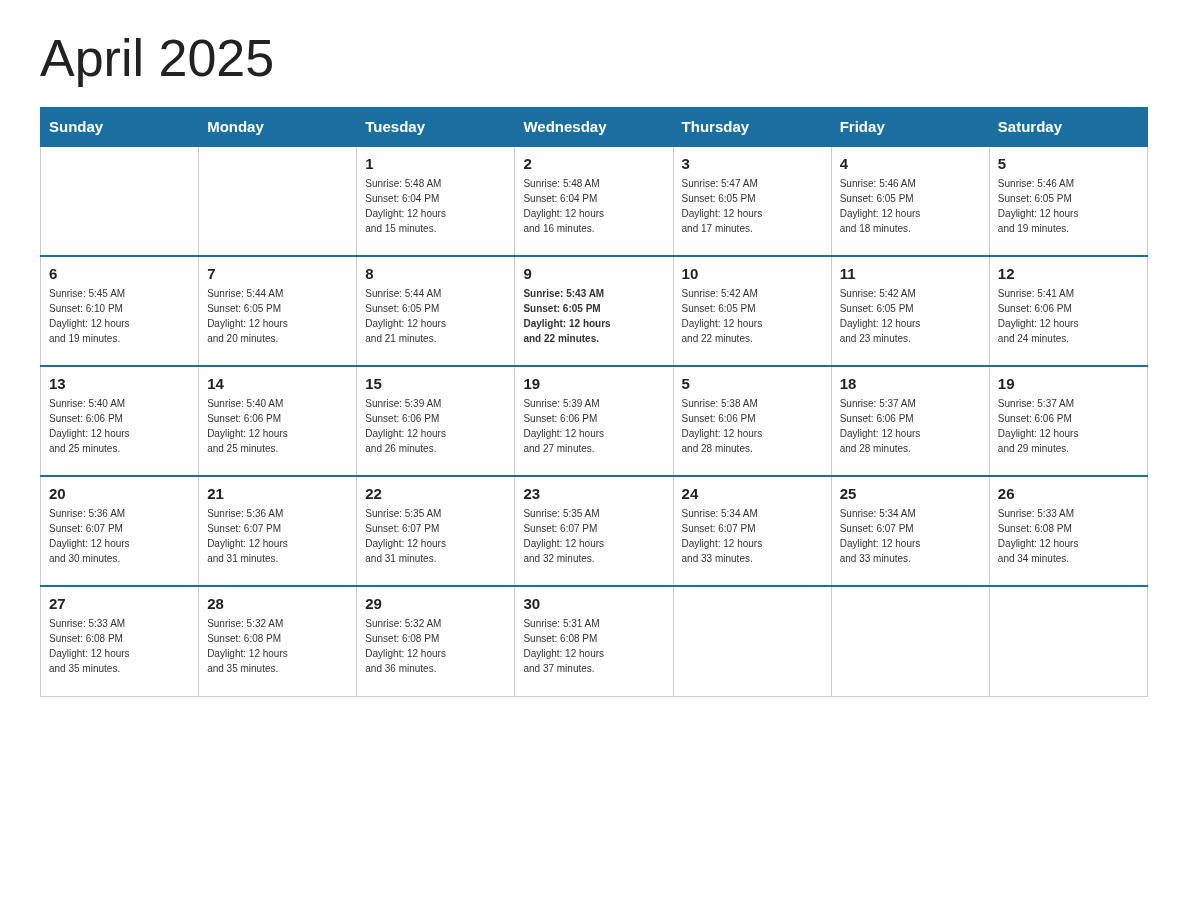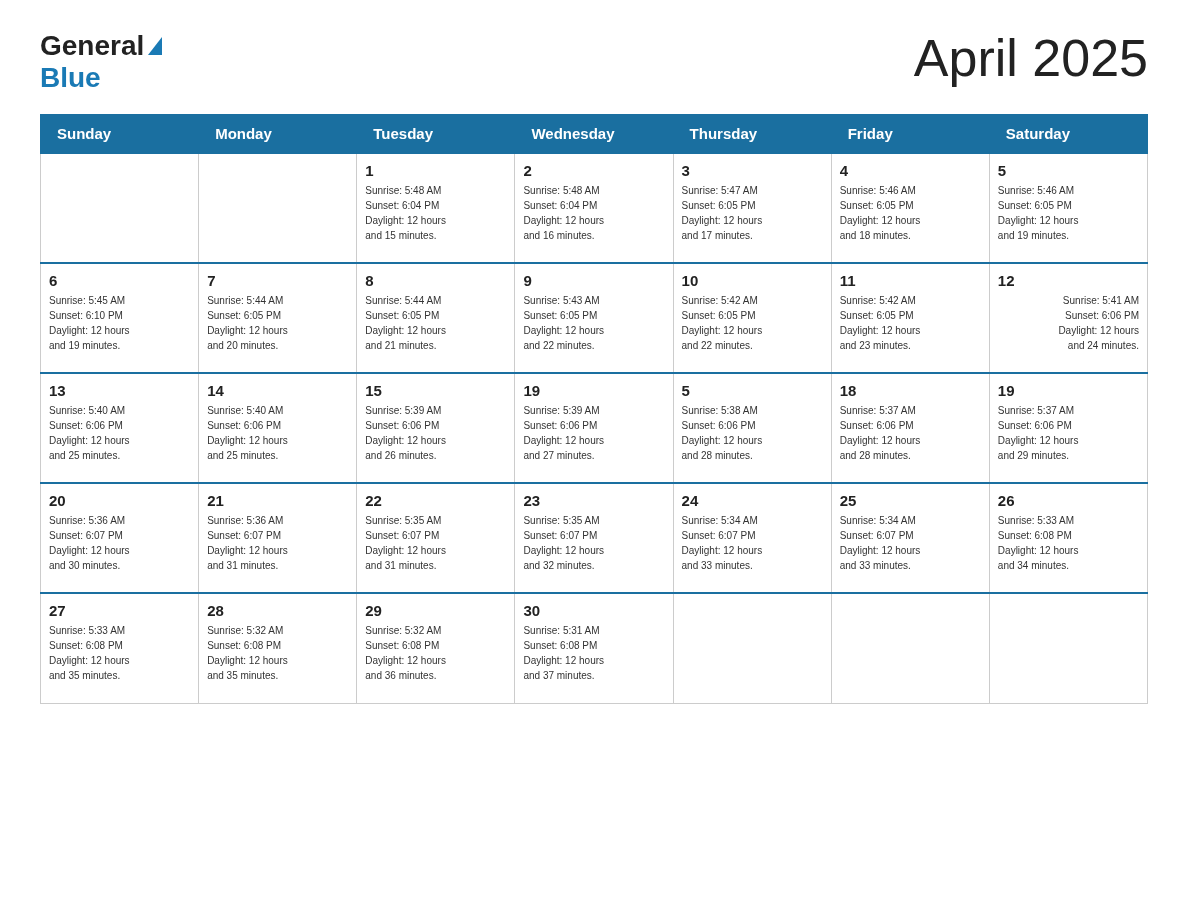--- a/index.html
+++ b/index.html
@@ -45,21 +45,21 @@
     table {
       width: 100%;
       border-collapse: collapse;
       table-layout: fixed;
     }
     th {
       background-color: #1a6fa0;
       color: #fff;
       font-size: 15px;
       font-weight: bold;
-      padding: 10px 16px;
+      padding: 10px 8px;
       text-align: left;
       border: 1px solid #1a6fa0;
     }
     td {
       vertical-align: top;
       padding: 8px 8px;
       border: 1px solid #ccc;
       border-top: 2px solid #1a6fa0;
       font-size: 13px;
       height: 110px;
@@ -79,33 +79,20 @@
       background: #fff;
     }
     tr td {
       background: #fff;
     }
   </style>
 </head>
 <body>
 
 <div class="header">
-  <div class="logo">
-    <div>
-      <div style="display:flex; align-items:center;">
-        <span class="logo-text-general">General</span>
-        <div style="display:flex; flex-direction:column; align-items:flex-start; margin-left:4px;">
-          <div style="width:0; height:0; border-left:14px solid transparent; border-right:0px solid transparent; border-bottom:18px solid #1a7ab5; margin-left:0px;"></div>
-        </div>
-      </div>
-      <div>
-        <span class="logo-text-blue">Blue</span>
-      </div>
-    </div>
-  </div>
   <div class="title-block">
     <div class="month-title">April 2025</div>
   </div>
 </div>
 
 <table>
   <thead>
     <tr>
       <th>Sunday</th>
       <th>Monday</th>
@@ -173,42 +160,42 @@
         </td>
         <td>
           <div class="day-number">8</div>
           <div class="day-info" style="white-space: pre-line;">Sunrise: 5:44 AM
 Sunset: 6:05 PM
 Daylight: 12 hours
 and 21 minutes.</div>
         </td>
         <td>
           <div class="day-number">9</div>
-          <div class="day-info" style="white-space: pre-line;">Sunrise: 5:43 AM
+          <div class="day-info" style="white-space: pre-line; font-weight: bold;">Sunrise: 5:43 AM
 Sunset: 6:05 PM
 Daylight: 12 hours
 and 22 minutes.</div>
         </td>
         <td>
           <div class="day-number">10</div>
           <div class="day-info" style="white-space: pre-line;">Sunrise: 5:42 AM
 Sunset: 6:05 PM
 Daylight: 12 hours
 and 22 minutes.</div>
         </td>
         <td>
           <div class="day-number">11</div>
           <div class="day-info" style="white-space: pre-line;">Sunrise: 5:42 AM
 Sunset: 6:05 PM
 Daylight: 12 hours
 and 23 minutes.</div>
         </td>
         <td>
           <div class="day-number">12</div>
-          <div class="day-info" style="white-space: pre-line; text-align: right;">Sunrise: 5:41 AM
+          <div class="day-info" style="white-space: pre-line;">Sunrise: 5:41 AM
 Sunset: 6:06 PM
 Daylight: 12 hours
 and 24 minutes.</div>
         </td>
       </tr>
       <tr>
         <td>
           <div class="day-number">13</div>
           <div class="day-info" style="white-space: pre-line;">Sunrise: 5:40 AM
 Sunset: 6:06 PM

